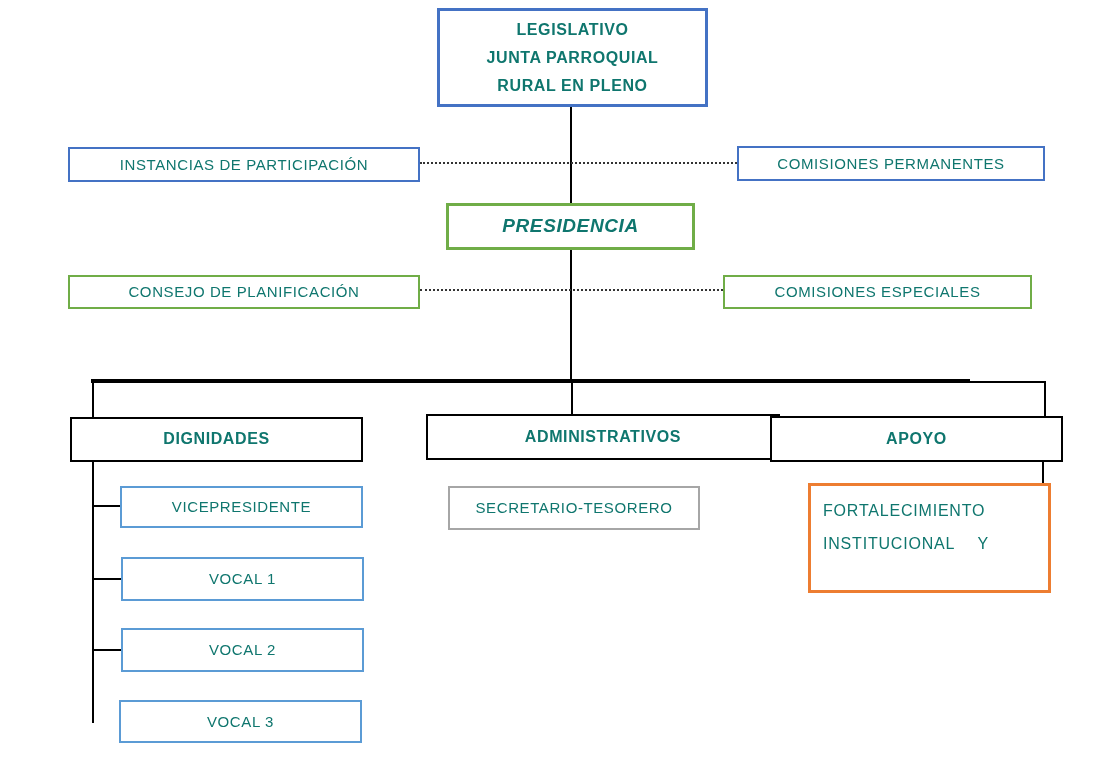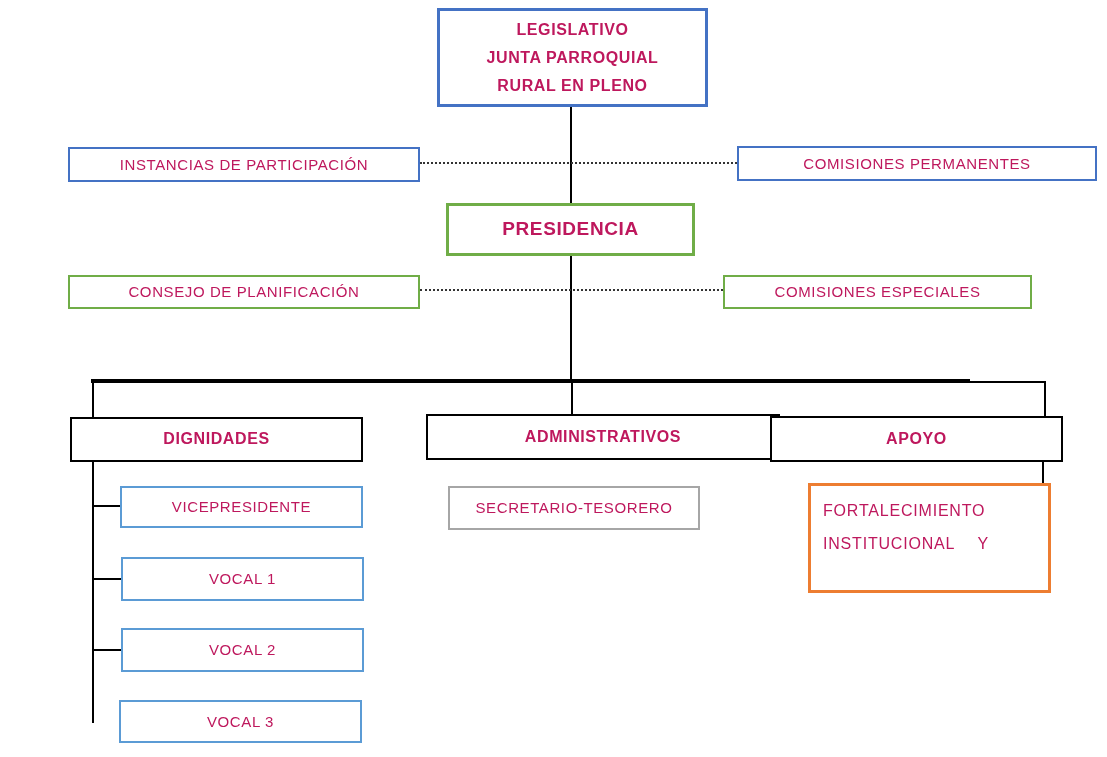--- a/index.html
+++ b/index.html
@@ -1,21 +1,21 @@
 <!DOCTYPE html>
 <html><head>
 <meta charset="utf-8">
 <style>
   html,body { margin:0; padding:0; background:#ffffff; }
   #canvas {
     position:relative;
     width:1107px; height:757px;
     background:#ffffff;
     font-family:"Liberation Sans","DejaVu Sans",sans-serif;
-    color:#be185d;
+    color:#0f766e;
     overflow:hidden;
   }
   .box {
     position:absolute;
     background:#ffffff;
     box-sizing:border-box;
     display:flex;
     align-items:center;
     justify-content:center;
     text-align:center;
@@ -76,25 +76,25 @@
   <div class="box b-blue3 bold fs16 multiline" style="left:437px; top:8px; width:271px; height:99px;">
     <span>LEGISLATIVO</span>
     <span>JUNTA PARROQUIAL</span>
     <span>RURAL EN PLENO</span>
   </div>
 
   <div class="box b-blue fs15" style="left:68px; top:147px; width:352px; height:35px;">
     <span>INSTANCIAS DE PARTICIPACIÓN</span>
   </div>
 
-  <div class="box b-blue fs15" style="left:737px; top:146px; width:360px; height:35px;">
+  <div class="box b-blue fs15" style="left:737px; top:146px; width:308px; height:35px;">
     <span>COMISIONES PERMANENTES</span>
   </div>
 
-  <div class="box b-green3 bold fs19" style="left:446px; top:203px; width:249px; height:53px;">
+  <div class="box b-green3 bold fs19" style="left:446px; top:203px; width:249px; height:47px;font-style:italic;">
     <span>PRESIDENCIA</span>
   </div>
 
   <div class="box b-green fs15" style="left:68px; top:275px; width:352px; height:34px;">
     <span>CONSEJO DE PLANIFICACIÓN</span>
   </div>
 
   <div class="box b-green fs15" style="left:723px; top:275px; width:309px; height:34px;">
     <span>COMISIONES ESPECIALES</span>
   </div>

